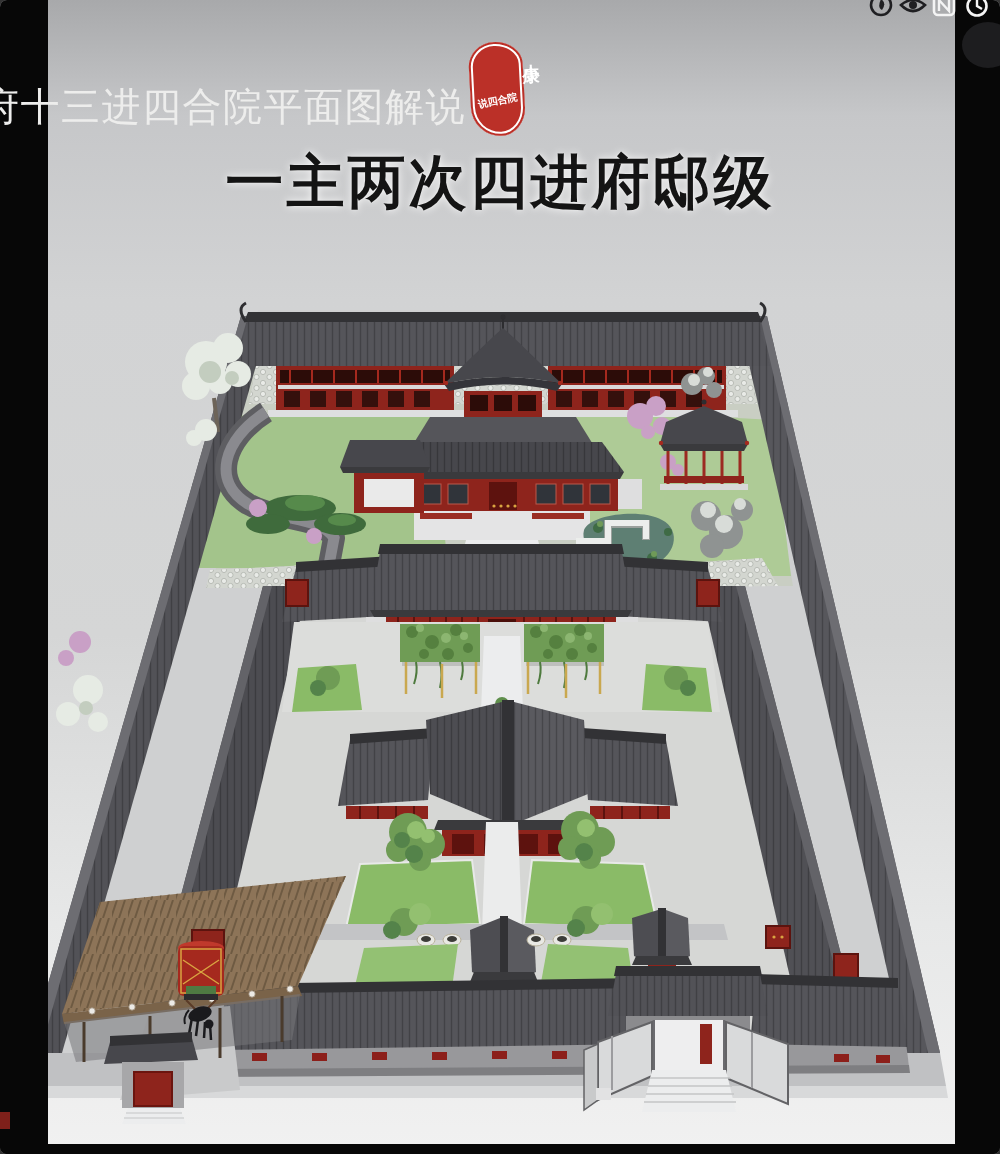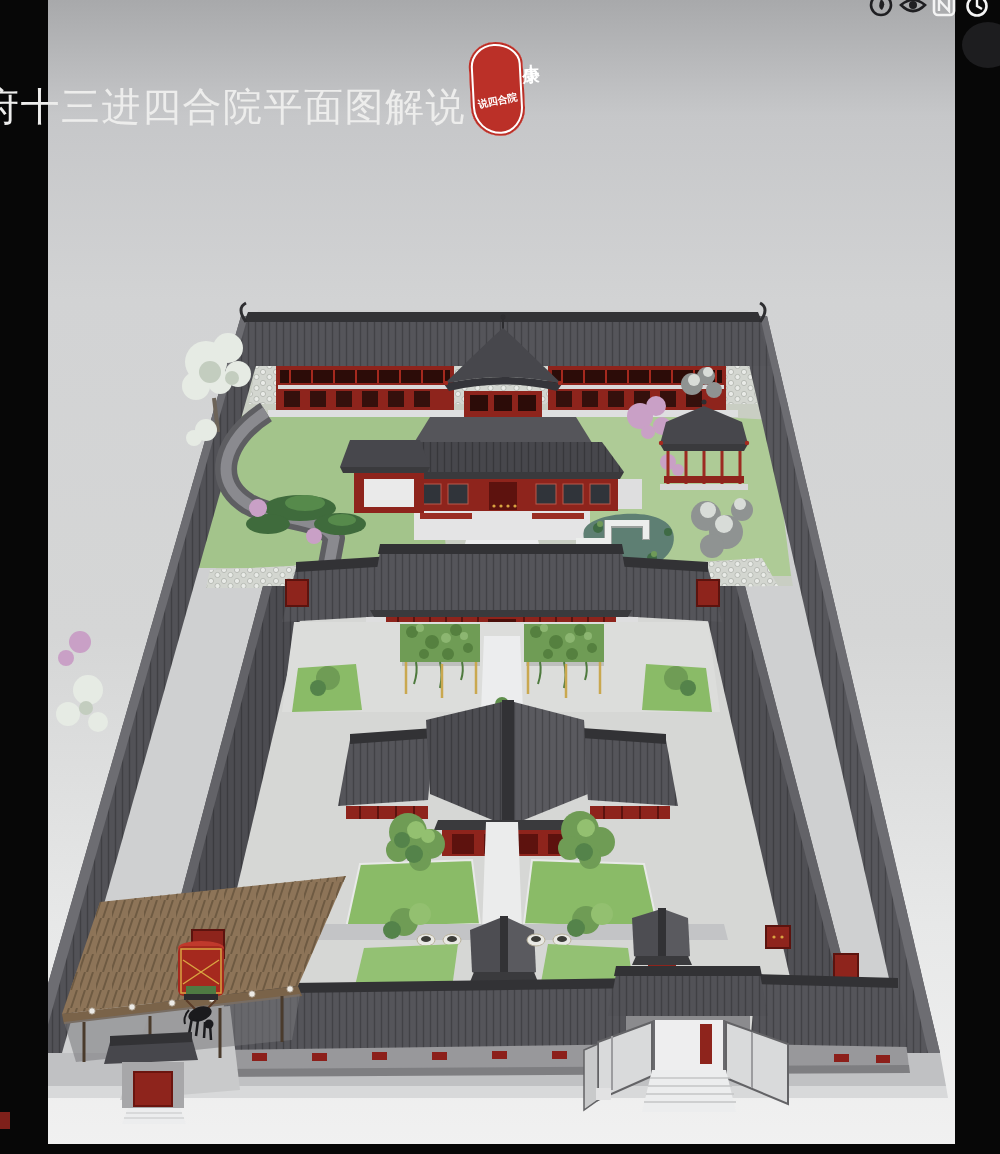--- a/index.html
+++ b/index.html
@@ -1,18 +1,18 @@
 <!DOCTYPE html>
 <html style="--bg_top: #a8a9ab; --bg_mid: #d2d3d4; --bg_bottom: #f1f1f1; --bar_black: #070707; --caption_color: #ededec; --title_color: #141414; --seal_red: #bb3028; --roof_dark: #55555a; --roof_ridge: #323235; --facade_red: #8e241c; --accent_red: #a5291e; --lawn_green: #8abb67; --garden_green: #a3c48b; --tree_green: #6f9c55; --blossom_pink: #c9a0c6; --snow_white: #e6ebe4; --pond_green: #5e7f73; --wood_brown: #8d7458; --gold: #d9a441;"><head>
 <meta charset="utf-8">
 <style>
   html,body{margin:0;padding:0;background:#333;}
   .screen{position:relative;width:1000px;height:1154px;overflow:hidden;
     font-family:"Liberation Sans", sans-serif;
-    background:linear-gradient(180deg,var(--bg_top) 0%,#c6c7c9 10%,var(--bg_mid) 26%,#d5d6d6 55%,#e7e8e8 80%,var(--bg_bottom) 100%);}
+    background:linear-gradient(180deg,var(--bg_top) 0%,#c6c7c9 10%,var(--bg_mid) 26%,#d5d6d6 55%,#e7e8e8 80%,var(--bg_bottom) 100%);border-radius:7px;}
   .bar{position:absolute;background:var(--bar_black);z-index:40;}
   .bar-left{left:0;top:0;width:48px;height:1154px;}
   .bar-right{right:0;top:0;width:45px;height:1154px;}
   .bar-bottom{left:0;bottom:0;width:1000px;height:10px;}
   .corner-ellipse{position:absolute;right:-14px;top:22px;width:52px;height:46px;border-radius:50%;
     background:#1d1d1f;z-index:41;}
   .red-sliver{position:absolute;left:0;top:1112px;width:10px;height:17px;background:#7e201a;z-index:42;}
   .status-icons{position:absolute;top:-9px;left:0;width:1000px;height:34px;z-index:45;}
   .status-icons svg{position:absolute;top:0;}
   .caption{position:absolute;left:-20px;top:80px;z-index:50;color:var(--caption_color);
@@ -521,15 +521,16 @@
   </div>
 
   <div class="caption">府十三进四合院平面图解说</div>
 
   <div class="seal">
     <div class="s-top">小康</div>
     <div class="s-bottom">说四合院</div>
   </div>
 
   <div class="title">
+    <div class="t1">一主两次四进府邸级</div>
   </div>
 
 </div>
 
 </body></html>

